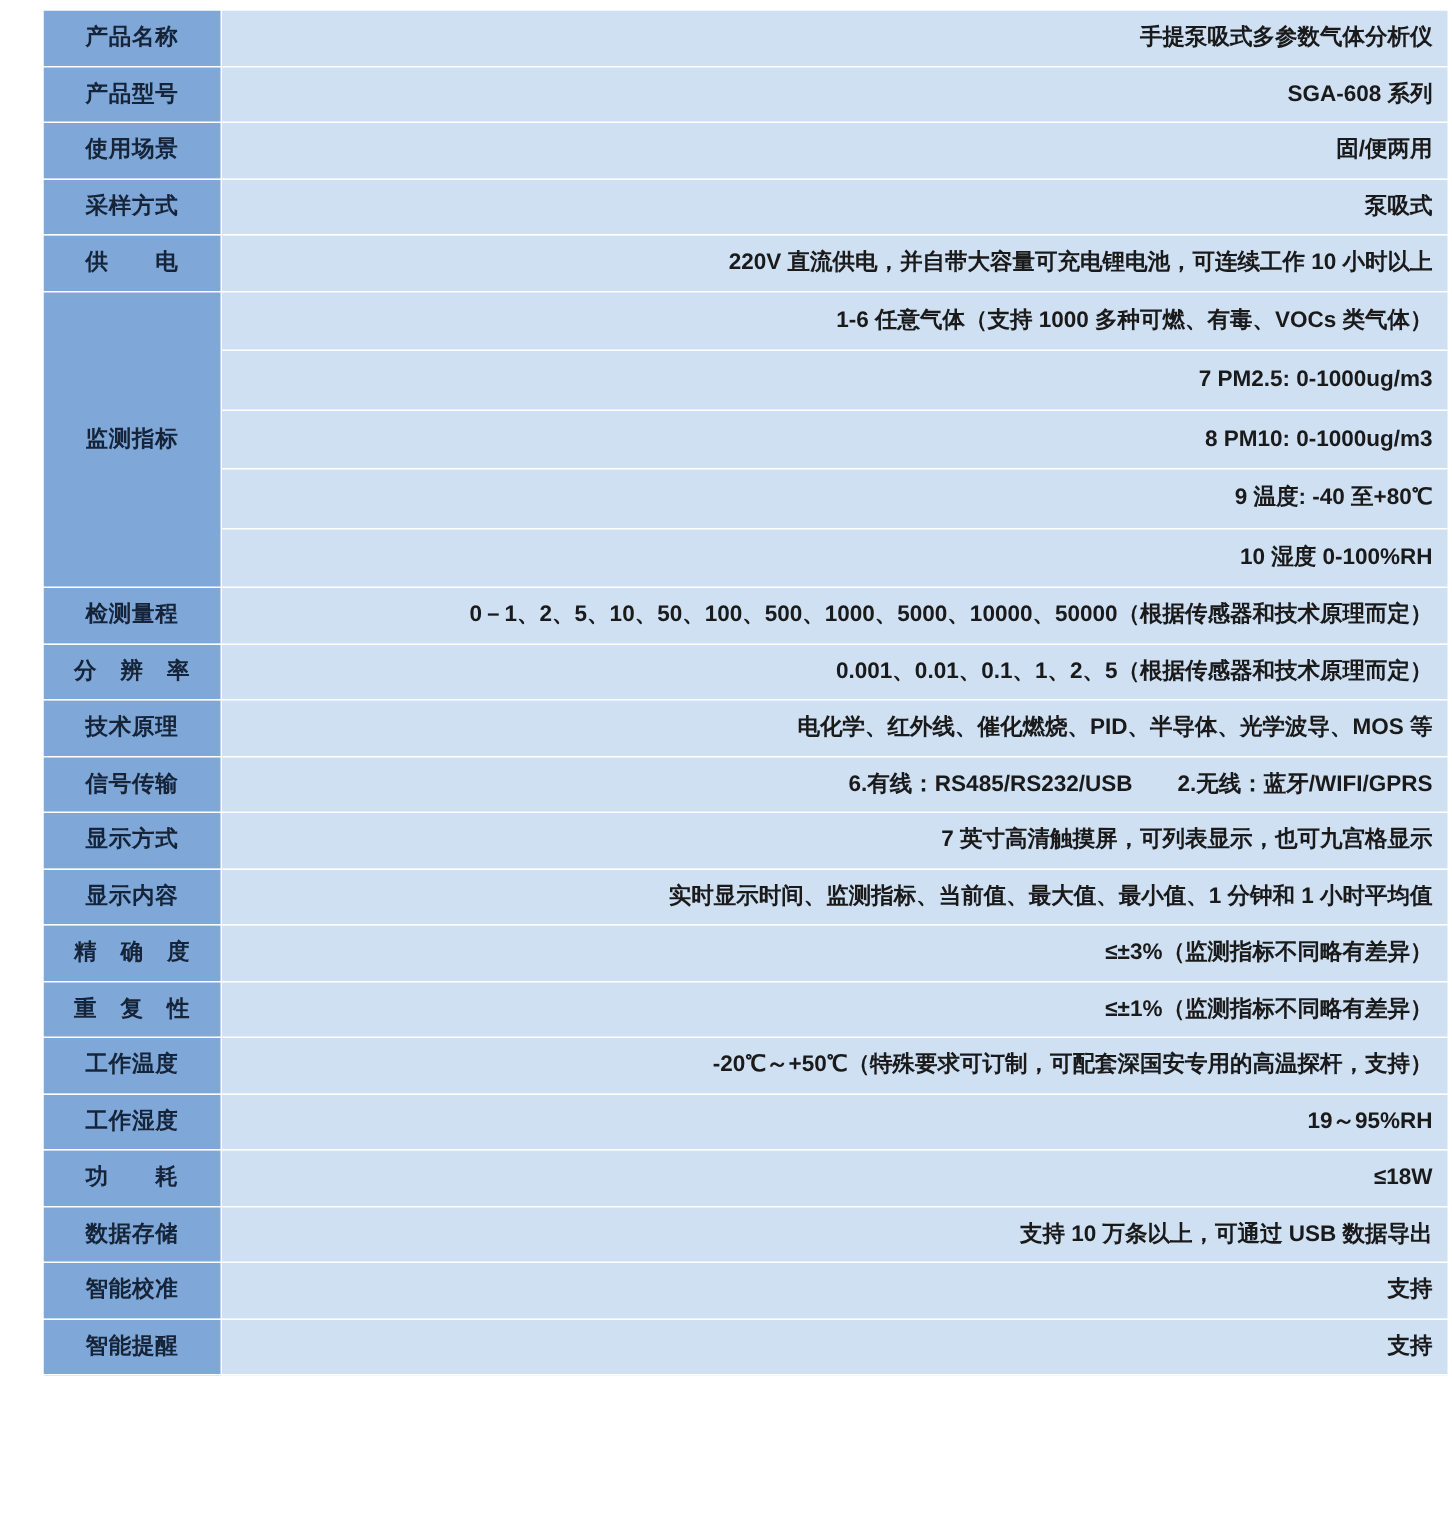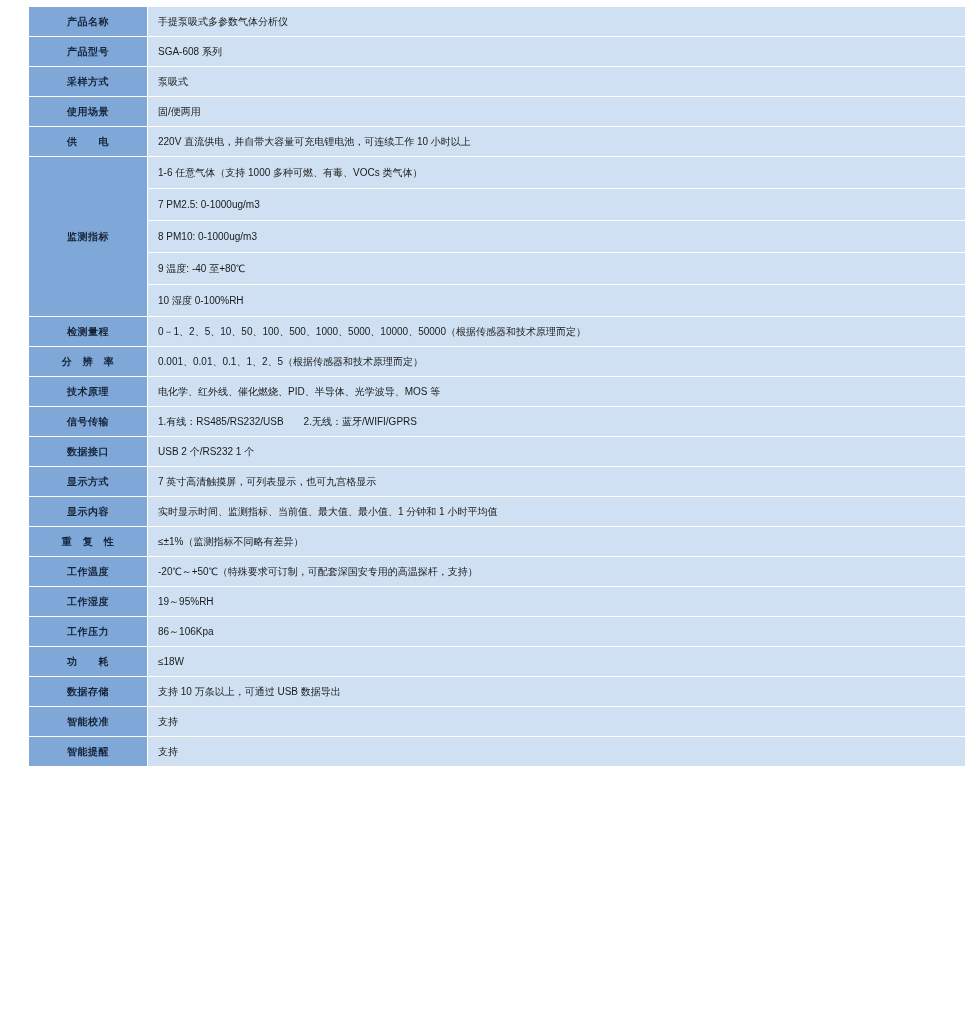--- a/index.html
+++ b/index.html
@@ -15,37 +15,38 @@
   }
   .spec-table {
     border-collapse: collapse;
     width: 938px;
     margin: 6px 0 0 28px;
     table-layout: fixed;
   }
   .spec-table td {
     border: 1px solid #ffffff;
     vertical-align: middle;
-    font-size: 10px;
+    font-size: 15px;
     line-height: 1.5;
     color: #1a1a1a;
   }
   td.label {
     width: 110px;
     background: #7fa8d8;
     text-align: center;
     font-weight: bold;
     padding: 7px 4px;
     letter-spacing: 0.5px;
     color: #16243a;
   }
   td.value {
     background: #cfe0f3;
     padding: 7px 10px;
-    text-align: left;
+    text-align: right;
+    font-weight: bold;
   }
   td.value.multi {
     padding: 0;
     margin-left: 20px;
   }
   .sub {
     padding: 8px 10px;
     border-bottom: 1px solid #ffffff;
   }
   .sub:last-child {
@@ -62,26 +63,26 @@
   <tbody>
     <tr>
       <td class="label">产品名称</td>
       <td class="value">手提泵吸式多参数气体分析仪</td>
     </tr>
     <tr>
       <td class="label">产品型号</td>
       <td class="value">SGA-608 系列</td>
     </tr>
     <tr>
+      <td class="label">使用场景</td>
+      <td class="value">固/便两用</td>
+    </tr>
+    <tr>
       <td class="label">采样方式</td>
       <td class="value">泵吸式</td>
-    </tr>
-    <tr>
-      <td class="label">使用场景</td>
-      <td class="value">固/便两用</td>
     </tr>
     <tr>
       <td class="label">供　　电</td>
       <td class="value">220V 直流供电，并自带大容量可充电锂电池，可连续工作 10 小时以上</td>
     </tr>
     <tr>
       <td class="label">监测指标</td>
       <td class="value multi tall">
         <div class="sub">1-6 任意气体（支持 1000 多种可燃、有毒、VOCs 类气体）</div>
         <div class="sub">7 PM2.5: 0-1000ug/m3</div>
@@ -97,49 +98,45 @@
     <tr>
       <td class="label">分　辨　率</td>
       <td class="value">0.001、0.01、0.1、1、2、5（根据传感器和技术原理而定）</td>
     </tr>
     <tr>
       <td class="label">技术原理</td>
       <td class="value">电化学、红外线、催化燃烧、PID、半导体、光学波导、MOS 等</td>
     </tr>
     <tr>
       <td class="label">信号传输</td>
-      <td class="value">1.有线：RS485/RS232/USB　　2.无线：蓝牙/WIFI/GPRS</td>
-    </tr>
-    <tr>
-      <td class="label">数据接口</td>
-      <td class="value">USB 2 个/RS232 1 个</td>
+      <td class="value">6.有线：RS485/RS232/USB　　2.无线：蓝牙/WIFI/GPRS</td>
     </tr>
     <tr>
       <td class="label">显示方式</td>
       <td class="value">7 英寸高清触摸屏，可列表显示，也可九宫格显示</td>
     </tr>
     <tr>
       <td class="label">显示内容</td>
       <td class="value">实时显示时间、监测指标、当前值、最大值、最小值、1 分钟和 1 小时平均值</td>
+    </tr>
+    <tr>
+      <td class="label">精　确　度</td>
+      <td class="value">≤±3%（监测指标不同略有差异）</td>
     </tr>
     <tr>
       <td class="label">重　复　性</td>
       <td class="value">≤±1%（监测指标不同略有差异）</td>
     </tr>
     <tr>
       <td class="label">工作温度</td>
       <td class="value">-20℃～+50℃（特殊要求可订制，可配套深国安专用的高温探杆，支持）</td>
     </tr>
     <tr>
       <td class="label">工作湿度</td>
       <td class="value">19～95%RH</td>
-    </tr>
-    <tr>
-      <td class="label">工作压力</td>
-      <td class="value">86～106Kpa</td>
     </tr>
     <tr>
       <td class="label">功　　耗</td>
       <td class="value">≤18W</td>
     </tr>
     <tr>
       <td class="label">数据存储</td>
       <td class="value">支持 10 万条以上，可通过 USB 数据导出</td>
     </tr>
     <tr>

